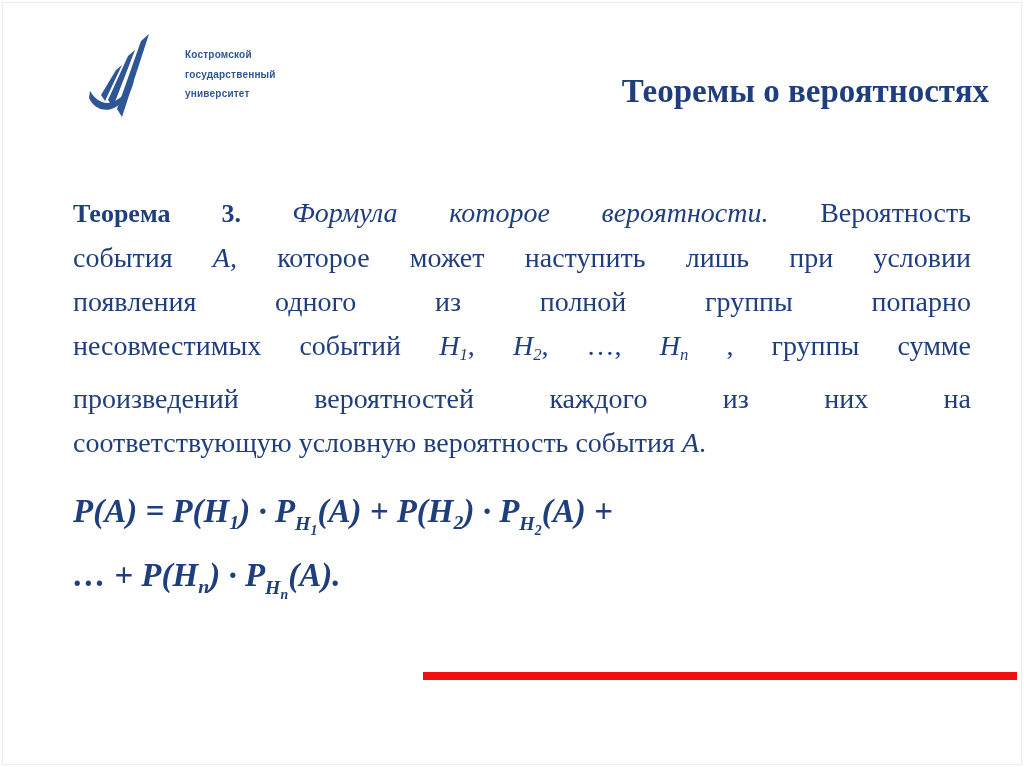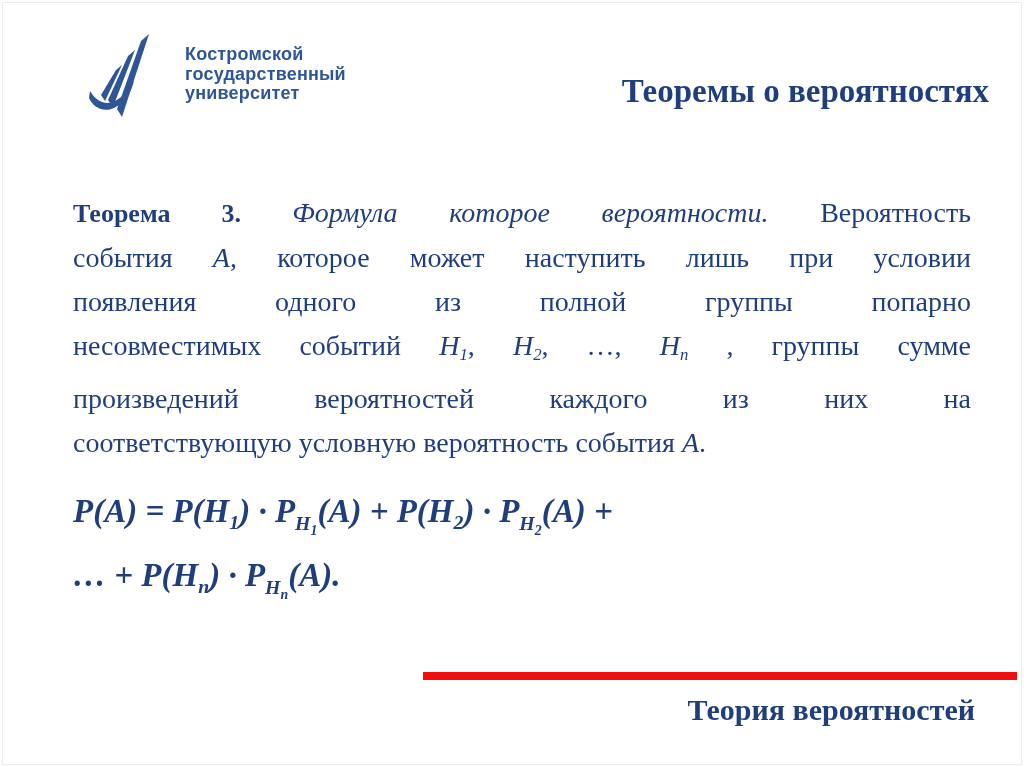--- a/index.html
+++ b/index.html
@@ -10,21 +10,21 @@
   }
   .slide{
     position:absolute;left:2px;top:2px;right:2px;bottom:2px;
     background:#ffffff;border:1px solid #ececec;
   }
   
   .logo-icon{position:absolute;left:86px;top:30px;width:68px;height:88px;}
   .logo-text{
     position:absolute;left:182px;top:42px;
     font-family:"Liberation Sans", sans-serif;
-    font-weight:bold;font-size:18px;line-height:19.5px;
+    font-weight:bold;font-size:10px;line-height:19.5px;
     color:var(--logoblue,#2e5697);letter-spacing:.2px;
   }
   
   .title{
     position:absolute;top:68px;right:32px;margin:0;
     font-size:33px;line-height:40px;font-weight:bold;
     color:var(--navy,#1f3e7e);white-space:nowrap;
   }
   
   .theorem{
@@ -93,16 +93,15 @@
       <div class="tline"><span class="tk tk-n">произведений вероятностей каждого из них на</span></div>
       <div class="tline"><span class="tk tk-n">соответствующую условную вероятность события </span><span class="tk tk-v">A</span><span class="tk tk-n">.</span></div>
     </div>
 
     <div class="formula">
       <div class="fline"><span class="tk tk-f">P(A) = P(H</span><span class="tk tk-fsub">1</span><span class="tk tk-f">) · P</span><span class="tk tk-fsubv">H</span><span class="tk tk-fsubsub">1</span><span class="tk tk-f">(A) + P(H</span><span class="tk tk-fsub">2</span><span class="tk tk-f">) · P</span><span class="tk tk-fsubv">H</span><span class="tk tk-fsubsub">2</span><span class="tk tk-f">(A) +</span></div>
       <div class="fline"><span class="tk tk-f">… + P(H</span><span class="tk tk-fsub">n</span><span class="tk tk-f">) · P</span><span class="tk tk-fsubv">H</span><span class="tk tk-fsubsub">n</span><span class="tk tk-f">(A).</span></div>
     </div>
 
     <div class="redline"></div>
-    <div class="footer">Теория вероятностей</div>
 
   </div>
 </div>
 
 </body></html>

